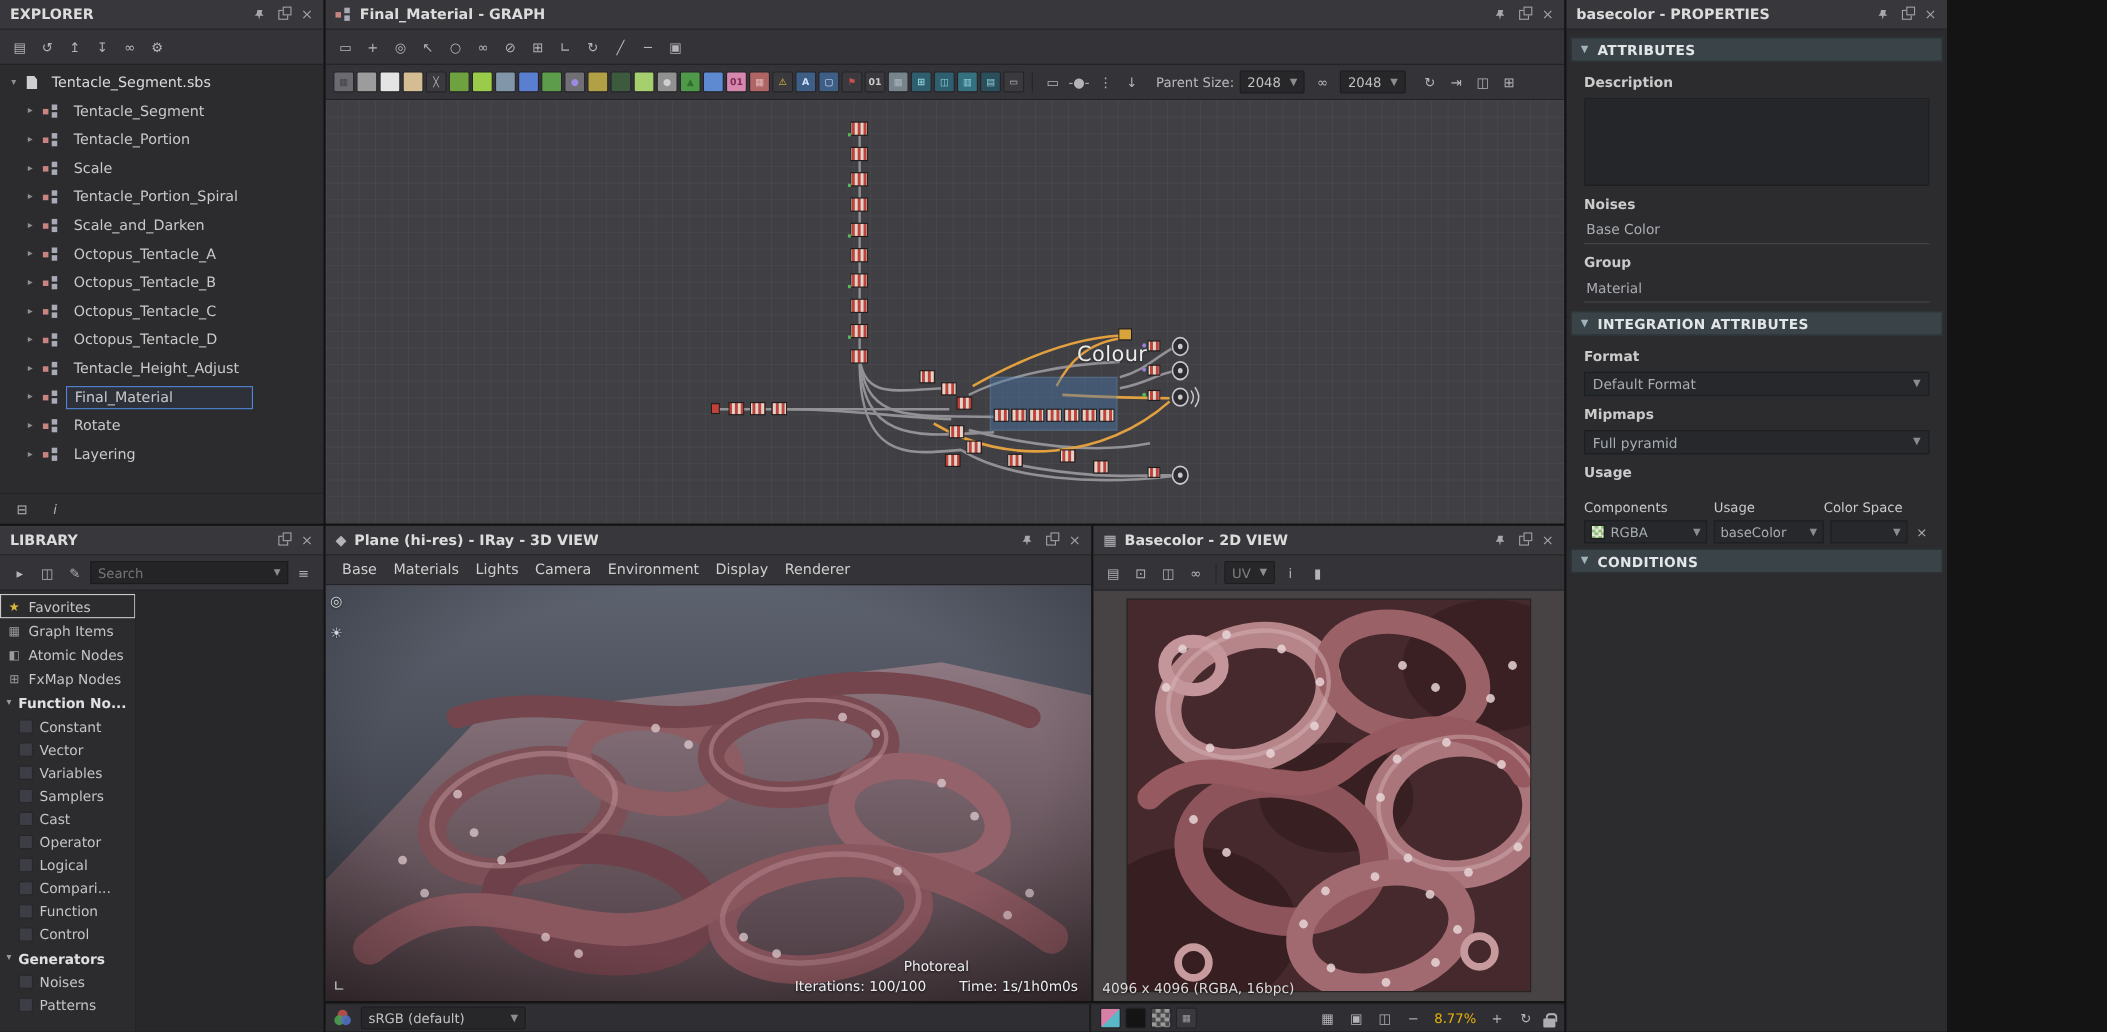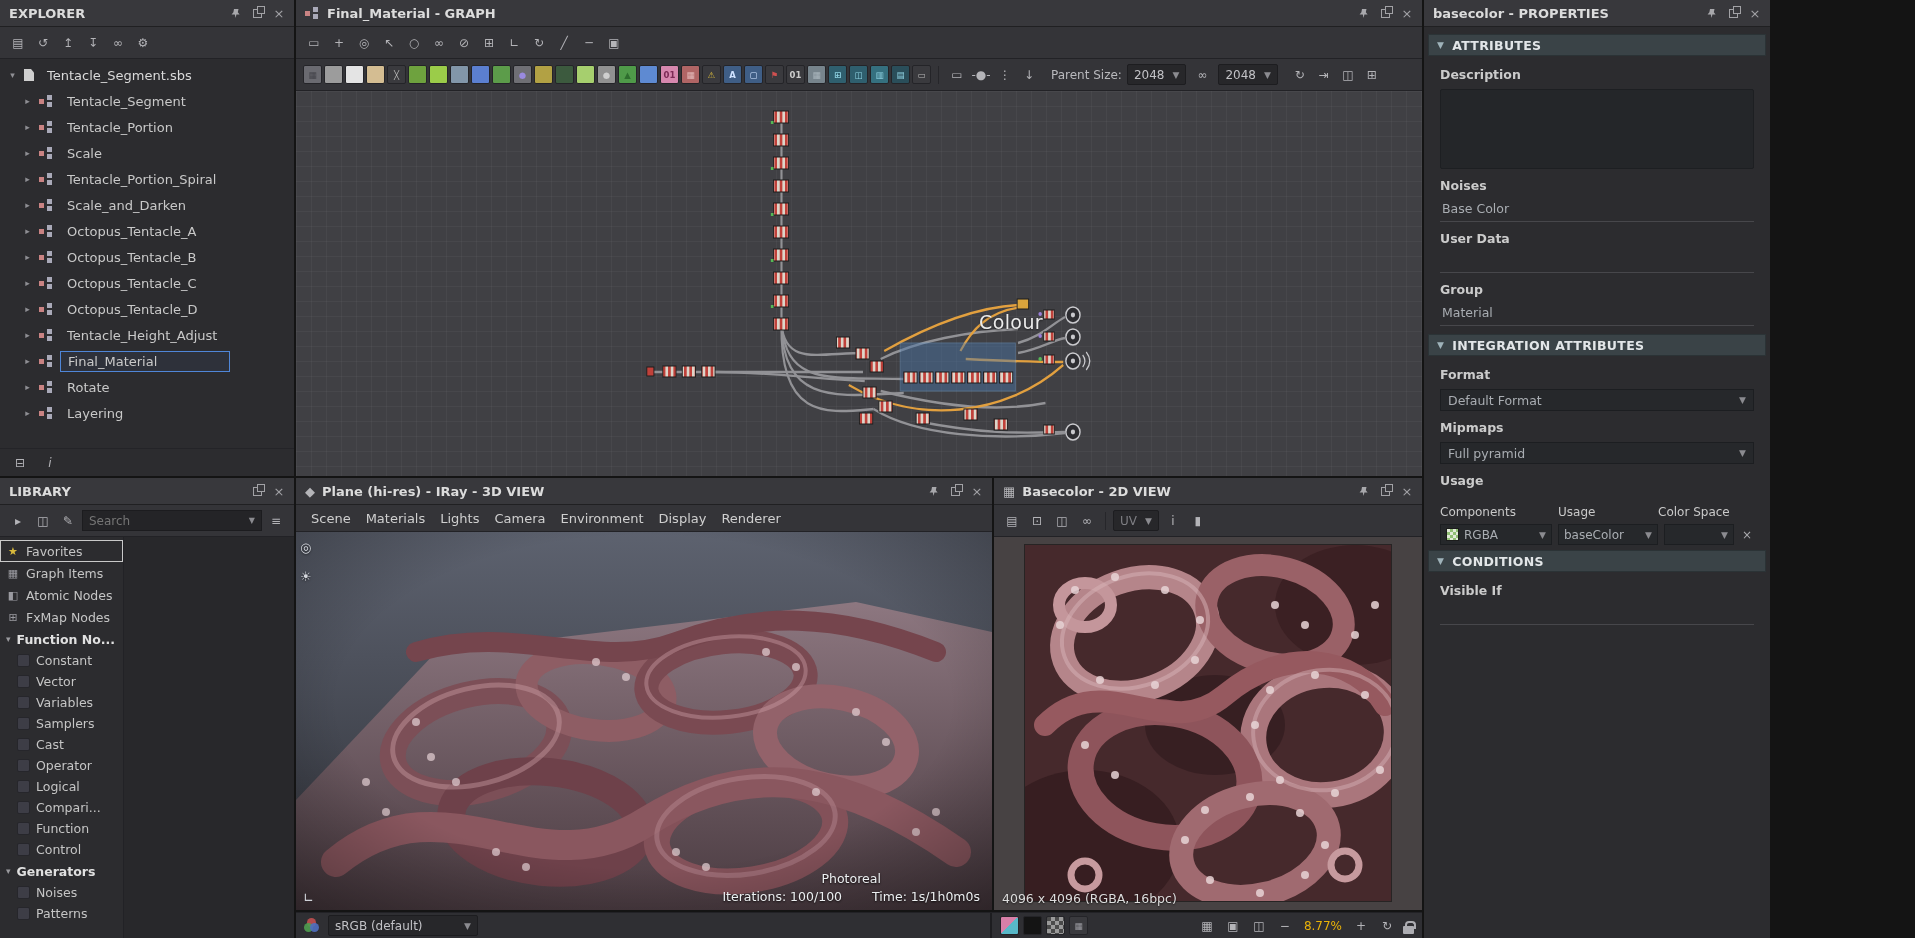--- a/index.html
+++ b/index.html
@@ -676,21 +676,21 @@
                 </svg>
               </span>
             <span class="wico">
                 <i class="dockico"></i>
               </span>
             <span class="wico">×</span>
           </span>
         </div>
         <div class="menubar">
 
-        <span>Scene</span>
+        <span>Base</span>
             <span>Materials</span>
             <span>Lights</span>
             <span>Camera</span>
             <span>Environment</span>
             <span>Display</span>
             <span>Renderer</span>
           </div>
         <div class="viewport">
           <svg viewBox="0 0 696 378" preserveAspectRatio="none">
             <defs>
@@ -926,24 +926,20 @@
         </div>
         <div class="field">
           <div class="flabel">Description</div>
           <div class="ftext"></div>
         </div>
         <div class="field">
           <div class="flabel">Noises</div>
           <div class="fval">Base Color</div>
         </div>
         <div class="field">
-          <div class="flabel">User Data</div>
-          <div class="fval"></div>
-        </div>
-        <div class="field">
           <div class="flabel">Group</div>
           <div class="fval">Material</div>
         </div>
 
         <div class="sect">
           <span class="caret">▼</span>
           <span>INTEGRATION ATTRIBUTES</span>
         </div>
         <div class="field">
           <div class="flabel">Format</div>
@@ -981,21 +977,17 @@
             <span></span>
             <span class="caret">▼</span>
           </span>
           <span class="xbtn">×</span>
         </div>
 
         <div class="sect">
           <span class="caret">▼</span>
           <span>CONDITIONS</span>
         </div>
-        <div class="field">
-          <div class="flabel">Visible If</div>
-          <div class="fval"></div>
-        </div>
 
       </div>
     </section>
   </div>
 </div>
 
 </body></html>

